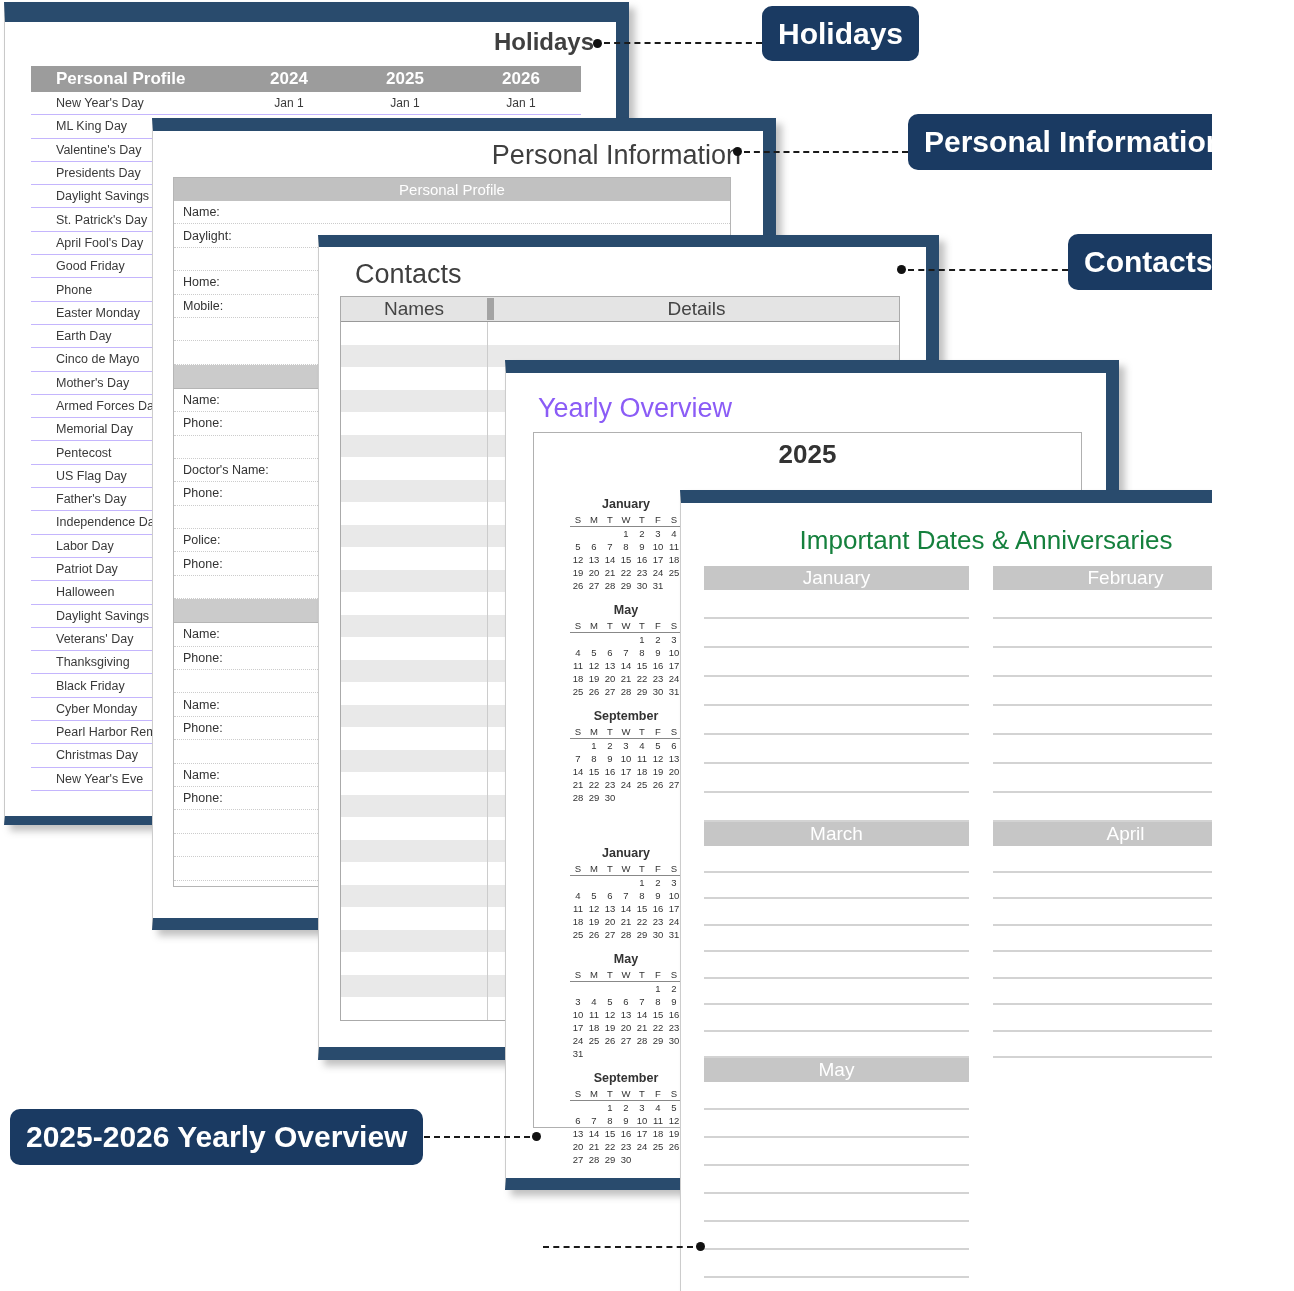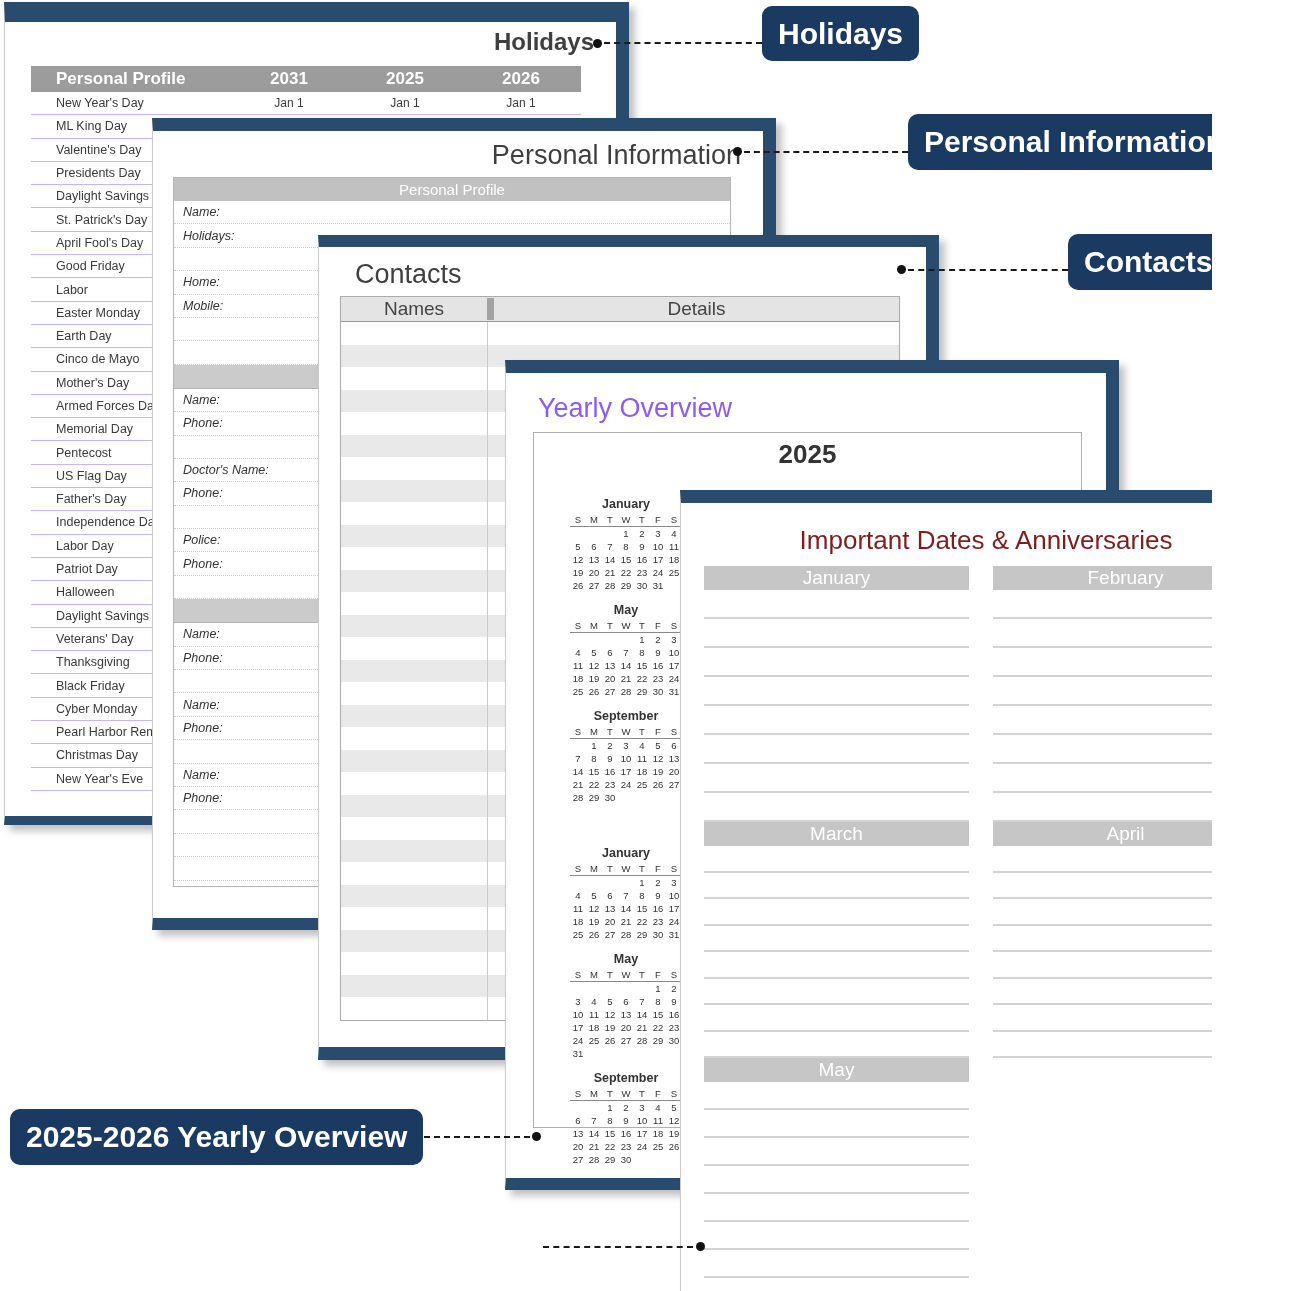--- a/index.html
+++ b/index.html
@@ -22,21 +22,21 @@
   .h-row .hc0{width:200px;box-sizing:border-box;padding-left:25px;white-space:nowrap;}
   .h-row .hcd{width:116px;text-align:center;font-size:12px;}
   
   .pg-personal{left:152px;top:118px;width:610px;height:787px;
                border-width:13px 13px 12px 1px;border-left-color:#ccc;z-index:2;}
   .p-title{position:absolute;top:9px;right:22px;font-size:27px;color:#3f3f3f;}
   .p-box{position:absolute;left:20px;top:46px;width:558px;height:710px;border:1px solid #b5b5b5;box-sizing:border-box;}
   .p-header{height:23px;background:#c1c1c1;color:#fff;font-size:15px;text-align:center;line-height:23px;}
   .p-bar{height:23px;background:#cbcbcb;border-bottom:1px solid #b5b5b5;}
   .p-row{height:23.4px;border-bottom:1px dotted #ccc;font-size:12.5px;color:#333;
-         display:flex;align-items:center;box-sizing:border-box;padding-left:9px;font-style:italic;}
+         display:flex;align-items:center;box-sizing:border-box;padding-left:9px;}
   
   .pg-contacts{left:318px;top:235px;width:607px;height:800px;
                border-width:12px 13px 13px 1px;border-left-color:#ccc;z-index:3;}
   .c-title{position:absolute;left:36px;top:12px;font-size:27px;color:#3f3f3f;}
   .c-table{position:absolute;left:21px;top:49px;width:560px;border:1px solid #aaa;box-sizing:border-box;}
   .c-head{display:flex;height:24px;background:#e4e4e4;border-bottom:1px solid #999;
           font-size:19px;color:#444;align-items:center;}
   .c-head .cn{width:146px;text-align:center;border-right:7px solid #a3a3a3;}
   .c-head .cd{flex:1;text-align:center;}
   .c-row{display:flex;height:22.5px;}
@@ -54,21 +54,21 @@
   .cal{margin-bottom:11px;}
   .cal.gap{margin-top:42px;}
   .cal-title{text-align:center;font-size:12.5px;font-weight:bold;color:#333;margin-bottom:3px;}
   .cal-grid{display:grid;grid-template-columns:repeat(7,16px);justify-content:center;}
   .cal-grid .wd{font-size:9.5px;border-bottom:1px solid #888;text-align:center;color:#333;
                 height:12px;line-height:12px;}
   .cal-grid .d{font-size:9.5px;text-align:center;height:13px;line-height:13px;color:#333;}
   
   .pg-important{left:680px;top:490px;width:610px;height:794px;
                 border-width:13px 13px 13px 1px;border-left-color:#ccc;z-index:5;}
-  .i-title{text-align:center;font-size:26px;color:#7f1d1d;margin-top:22px;}
+  .i-title{text-align:center;font-size:26px;color:#15803d;margin-top:22px;}
   .i-grid{position:absolute;left:23px;top:63px;width:557px;}
   .i-row{display:flex;gap:24px;}
   .i-sec{width:265px;}
   .i-sec-h{height:24px;background:var(--bar_gray,#c6c6c6);color:#fff;font-size:19px;
            text-align:center;line-height:24px;}
   .ln{border-bottom:2px solid var(--line_gray,#d3d3d3);}
   .i-row.r1 .ln{height:27px;} .i-row.r2 .ln{height:24.5px;} .i-row.r3 .ln{height:26px;}
   
   .callout{position:absolute;z-index:10;background:var(--navy_label,#1a3a62);color:#fff;
            font-weight:bold;font-size:30px;border-radius:10px;display:flex;align-items:center;
@@ -94,21 +94,21 @@
 </head>
 <body>
 
 <div class="canvas">
 
   <section class="page pg-holidays">
     <div class="h-title">Holidays</div>
     <div class="h-table">
       <div class="h-head">
         <span class="hc0">Personal Profile</span>
-        <span class="hcd">2031</span>
+        <span class="hcd">2024</span>
         <span class="hcd">2025</span>
         <span class="hcd">2026</span>
       </div>
       <div>
           <div class="h-row">
             <span class="hc0">New Year's Day</span>
             <span class="hcd">Jan 1</span>
             <span class="hcd">Jan 1</span>
             <span class="hcd">Jan 1</span>
           </div>
@@ -148,21 +148,21 @@
             <span class="hcd"></span>
             <span class="hcd"></span>
           </div>
           <div class="h-row">
             <span class="hc0">Good Friday</span>
             <span class="hcd"></span>
             <span class="hcd"></span>
             <span class="hcd"></span>
           </div>
           <div class="h-row">
-            <span class="hc0">Labor</span>
+            <span class="hc0">Phone</span>
             <span class="hcd"></span>
             <span class="hcd"></span>
             <span class="hcd"></span>
           </div>
           <div class="h-row">
             <span class="hc0">Easter Monday</span>
             <span class="hcd"></span>
             <span class="hcd"></span>
             <span class="hcd"></span>
           </div>
@@ -292,21 +292,21 @@
 
   <section class="page pg-personal">
     <div class="p-title">Personal Information</div>
     <div class="p-box">
       <div class="p-header">Personal Profile</div>
       <div>
           <div class="p-row">
             <span class="p-label">Name:</span>
           </div>
           <div class="p-row">
-            <span class="p-label">Holidays:</span>
+            <span class="p-label">Daylight:</span>
           </div>
           <div class="p-row">
             <span class="p-label"></span>
           </div>
           <div class="p-row">
             <span class="p-label">Home:</span>
           </div>
           <div class="p-row">
             <span class="p-label">Mobile:</span>
           </div>

